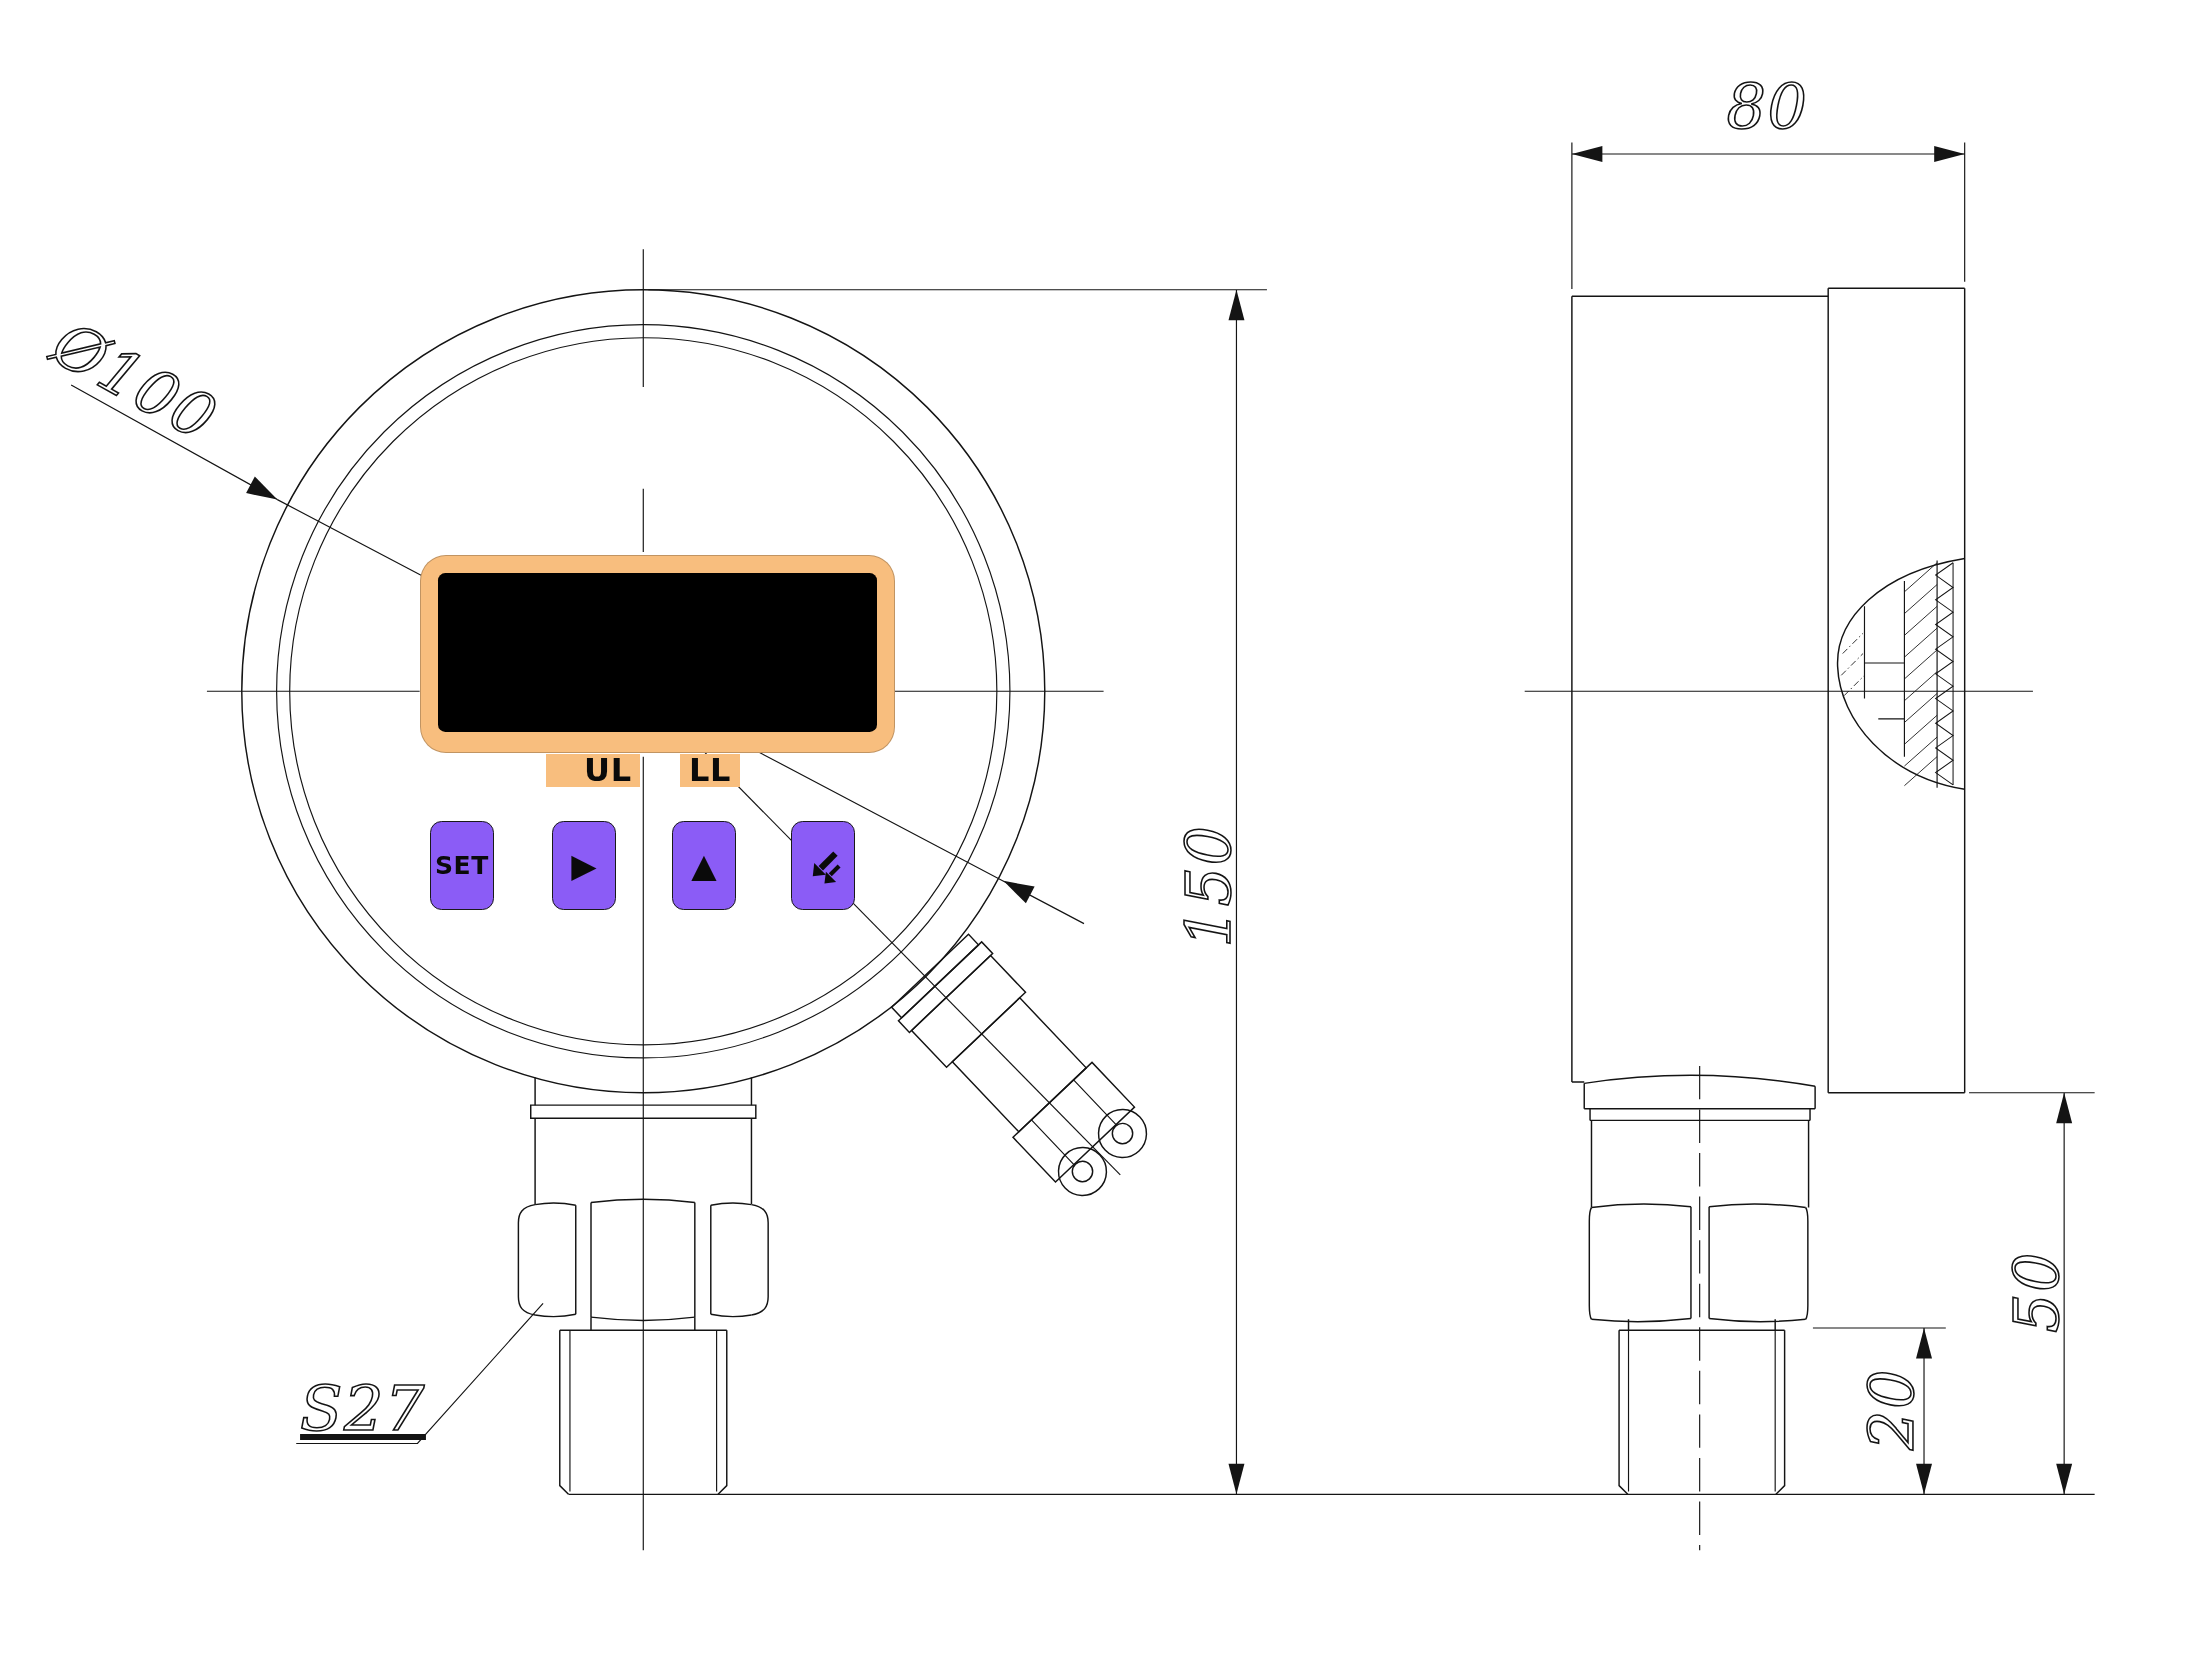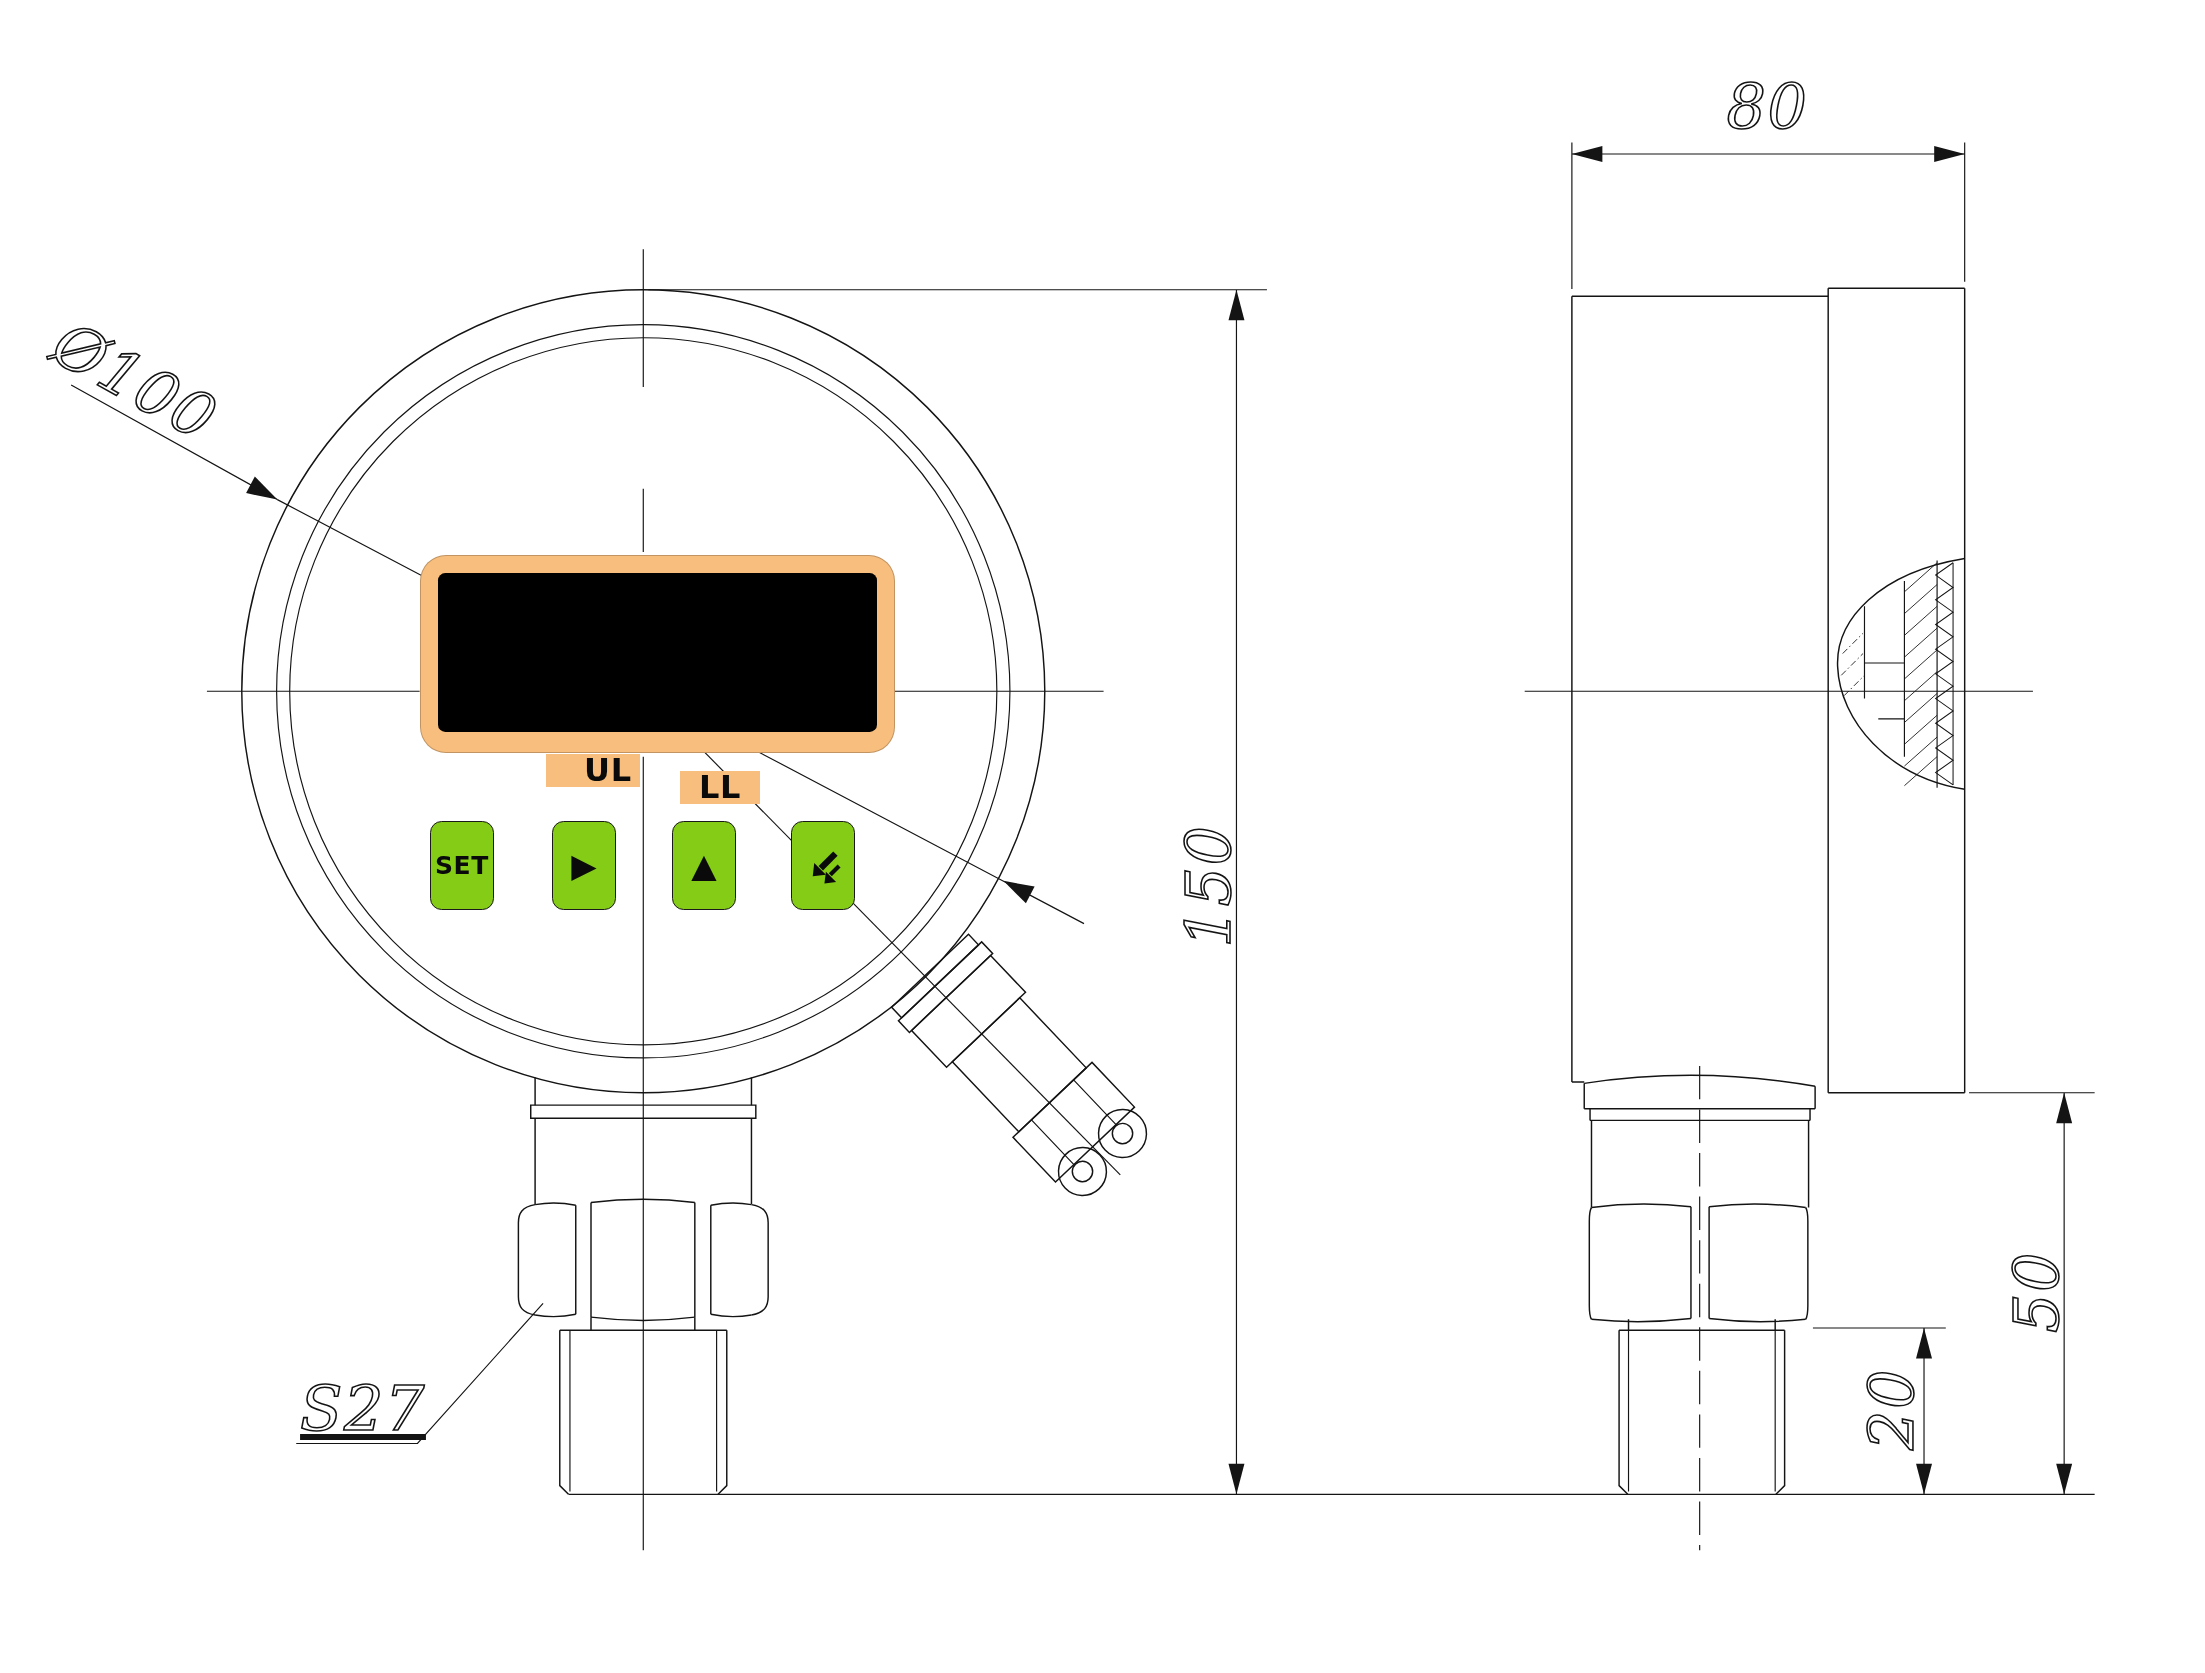--- a/index.html
+++ b/index.html
@@ -14,21 +14,21 @@
     .dim{color:transparent;-webkit-text-stroke:1.6px #141414;}
   }
   .rot-ccw{transform:rotate(-90deg);}
   
   .lcd-frame{position:absolute;left:420px;top:555px;width:475px;height:198px;
              background:#F8BE7E;border:1.5px solid rgba(0,0,0,.22);border-radius:26px;box-sizing:border-box;}
   .lcd-screen{position:absolute;left:16.7px;top:17.4px;width:439px;height:159px;
               background:#000;border-radius:7.3px;}
   .io-label{position:absolute;top:754px;height:33px;background:#F8BE7E;color:#0a0a0a;
             font-weight:bold;font-size:32px;line-height:33px;text-align:center;letter-spacing:0.7px;}
-  .btn{position:absolute;top:821px;width:64px;height:89px;background:#84cc16;
+  .btn{position:absolute;top:821px;width:64px;height:89px;background:#8b5cf6;
        border:1.5px solid #1a1a1a;border-radius:11.6px;box-sizing:border-box;
        display:flex;align-items:center;justify-content:center;color:#0a0a0a;}
   .btn .glyph{font-size:33px;line-height:1;}
   .btn .settxt{font-weight:bold;font-size:25px;letter-spacing:0.7px;}
   .logo{position:absolute;left:577px;top:379px;width:134px;height:120px;color:#1B64A8;}
   .logo svg{position:absolute;left:0;top:0;}
   .logo .reg{position:absolute;left:103px;top:1.5px;font-size:30.5px;color:#2a2a2a;font-weight:normal;}
 </style>
 </head>
 <body>
@@ -143,21 +143,21 @@
       <polygon points="2650,2058 2639,2016 2661,2016" fill="#141414" stroke="none"></polygon>
     </g>
     <path stroke-width="1.6" d="M783 2058 H2885"></path>
   </svg>
 
 
   <div class="lcd-frame">
     <div class="lcd-screen"></div>
   </div>
   <div class="io-label" style="left:546px;width:64px;padding-left:30px;">UL</div>
-  <div class="io-label" style="left:680px;width:80px;margin-top:17px;">LL</div>
+  <div class="io-label" style="left:680px;width:60px;">LL</div>
 
   <div class="btn" style="left:430px;">
     <span class="settxt">SET</span>
   </div>
   <div class="btn" style="left:552px;">
     <span class="glyph">▶</span>
   </div>
   <div class="btn" style="left:672px;">
     <span class="glyph">▲</span>
   </div>

